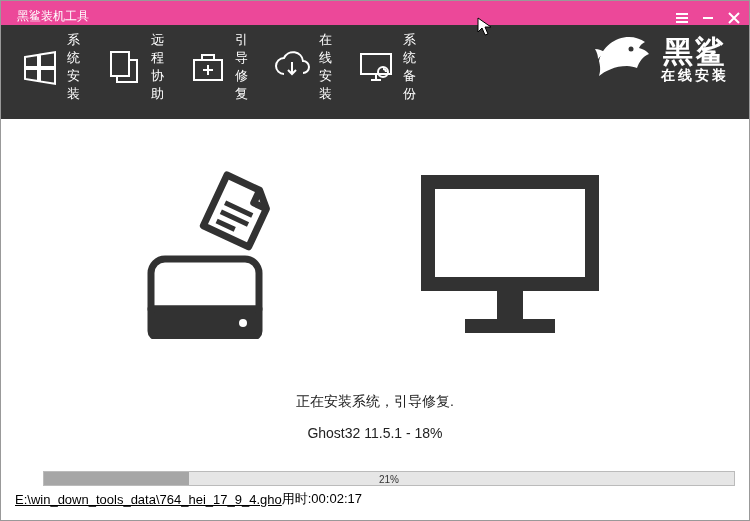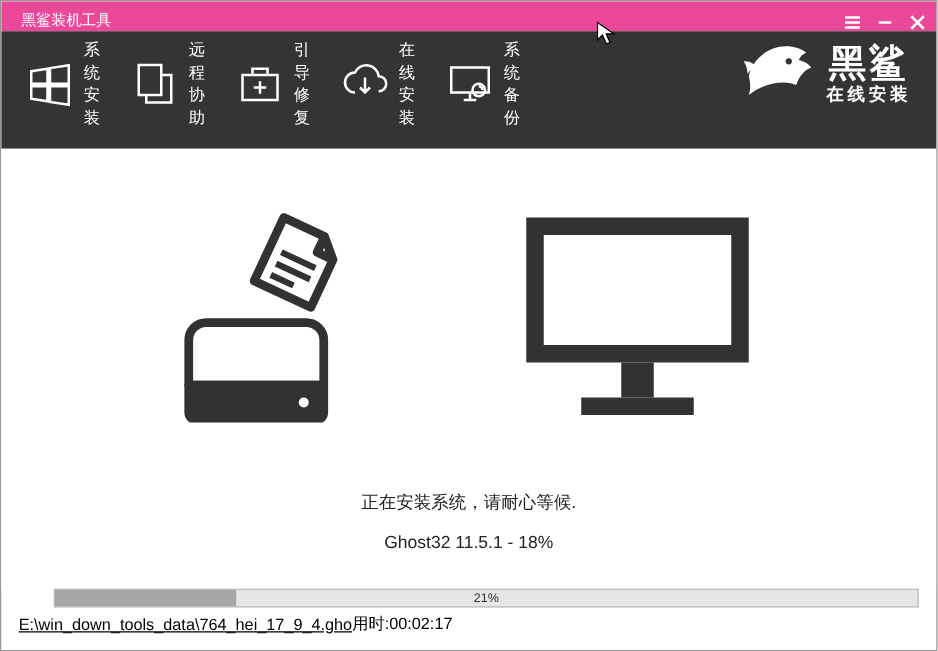--- a/index.html
+++ b/index.html
@@ -162,21 +162,21 @@
         <g fill="#323232">
           <path d="M6 6h178v116H6z"></path>
           <rect x="20" y="20" width="150" height="88" fill="#fff"></rect>
           <rect x="82" y="122" width="26" height="28"></rect>
           <rect x="50" y="150" width="90" height="14"></rect>
         </g>
       </svg>
     </span>
   </div>
 
-  <div class="status-line">正在安装系统，请耐心等候.</div>
+  <div class="status-line">正在安装系统，引导修复.</div>
   <div class="ghost-line">Ghost32 11.5.1 - 18%</div>
 </div>
 
 <div class="progress-row">
   <div class="progress-outer">
     <div class="progress-fill" id="progress-fill" style="width: 21%;"></div>
     <span class="progress-label">21%</span>
   </div>
 </div>
 

